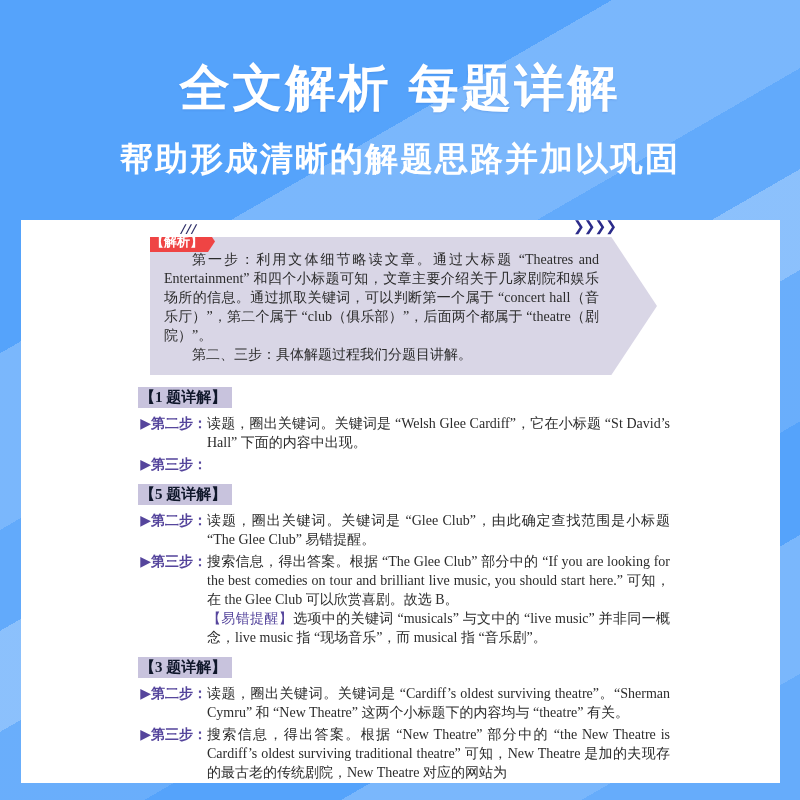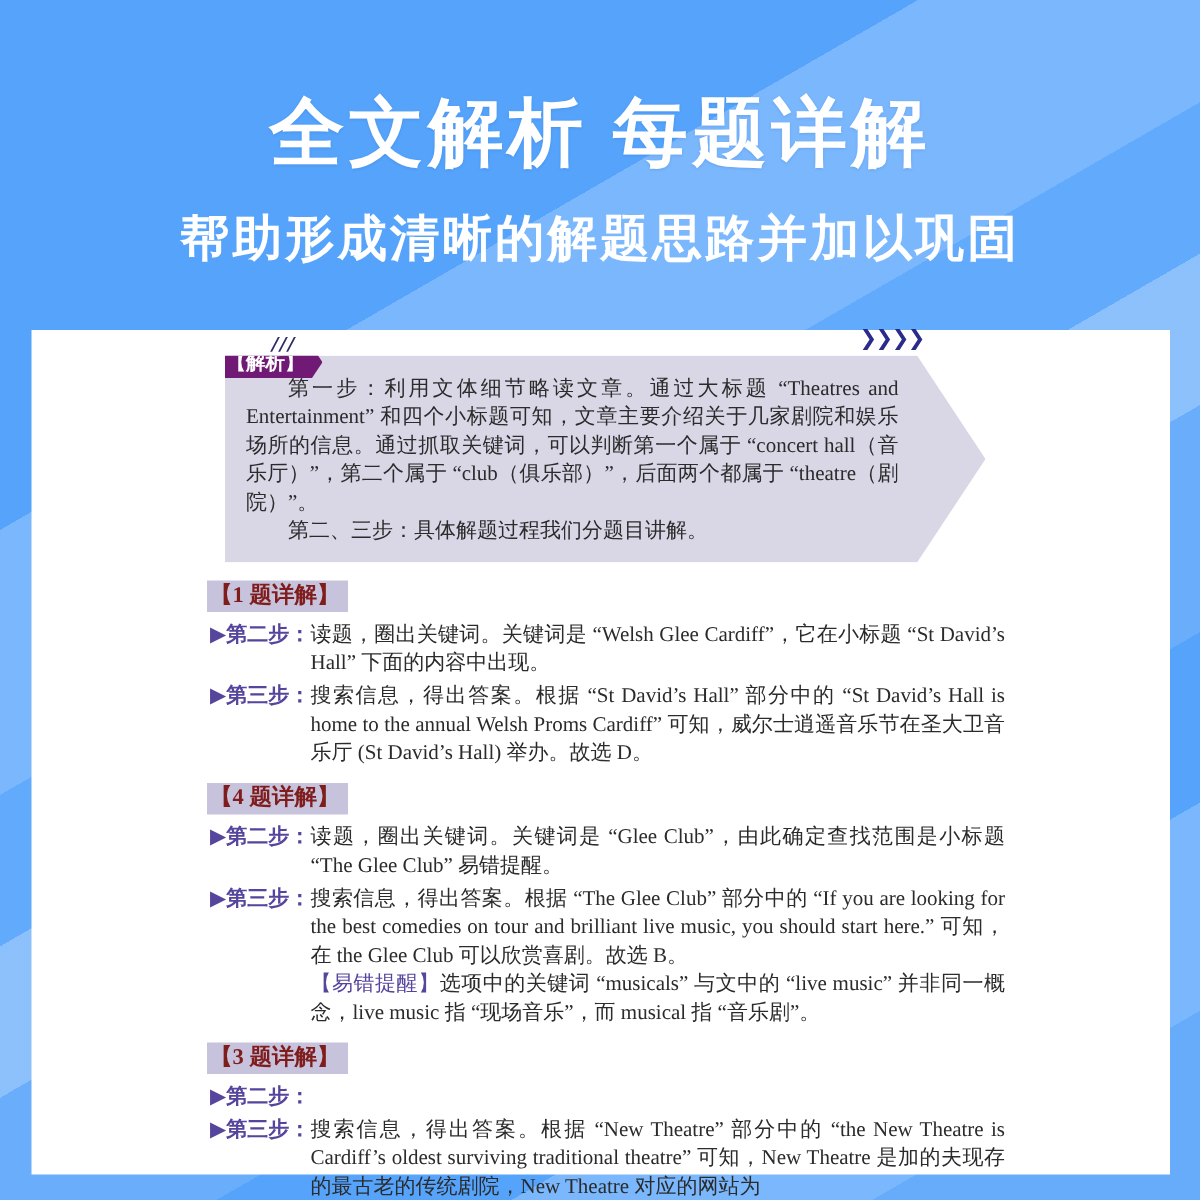--- a/index.html
+++ b/index.html
@@ -45,40 +45,41 @@
   }
   .analysis{
     position:relative;margin:17px 0 0 129px;width:507px;
     background:#d9d6e6;
     clip-path:polygon(0 0,91% 0,100% 50%,91% 100%,0 100%);
     padding:13px 58px 11px 14px;box-sizing:border-box;
     text-align:justify;
   }
   .analysis-tag{
     position:absolute;left:-5px;top:-6px;z-index:2;
-    background:#701a75;color:#ffffff;
+    background:#ef4444;color:#ffffff;
     font-family:"Liberation Sans","DejaVu Sans",sans-serif;
     font-weight:bold;font-size:13px;line-height:21px;
     padding:0 12px 0 6px;
     clip-path:polygon(0 0,calc(100% - 7px) 0,100% 50%,calc(100% - 7px) 100%,0 100%);
   }
   .para{margin:0;}
   .para.indent{text-indent:2em;}
   .content{margin:12px 110px 0 119px;}
   .sec-heading{
-    display:inline-block;background:#c8c3dd;color:#7f1d1d;
+    display:inline-block;background:#c8c3dd;color:#0f172a;
     font-weight:bold;font-size:15px;line-height:19px;
     padding:1px 6px 1px 2px;margin:10px 0 6px -2px;
   }
   .sec-heading:first-child{margin-top:0;}
   .step{display:flex;align-items:flex-start;}
   .step + .step{margin-top:3px;}
   .step-label{
     flex:0 0 67px;color:#55459c;font-weight:bold;white-space:nowrap;
     font-size:14px;
+    text-align:right;
   }
   .step-body{flex:1;text-align:justify;}
   .b{font-weight:normal;}
   .pu{color:#55459c;}
 </style>
 </head>
 <body>
 
 <div class="banner">
   <div class="banner-title">全文解析 每题详解</div>
@@ -97,35 +98,35 @@
       </div>
   </div>
 
   <div class="content"><div class="sec-heading">【1 题详解】</div><div class="step">
         <div class="step-label">▶第二步：</div>
         <div class="step-body">
           <div class="para"><span>读题，圈出关键词。关键词是 “Welsh Glee Cardiff”，它在小标题 “</span><span class="b">St David’s Hall</span><span>” 下面的内容中出现。</span></div>
         </div>
       </div><div class="step">
         <div class="step-label">▶第三步：</div>
-        <div class="step-body">
-          <div class="para"><span>搜索信息，得出答案。根据 “</span><span class="b">St David’s Hall</span><span>” 部分中的 “St David’s Hall is home to the annual Welsh Proms Cardiff” 可知，威尔士逍遥音乐节在圣大卫音乐厅 (St David’s Hall) 举办。故选 D。</span></div>
-        </div>
-      </div><div class="sec-heading">【4 题详解】</div><div class="step">
+      </div><div class="sec-heading">【5 题详解】</div><div class="step">
         <div class="step-label">▶第二步：</div>
         <div class="step-body">
           <div class="para"><span>读题，圈出关键词。关键词是 “Glee Club”，由此确定查找范围是小标题 “</span><span class="b">The Glee Club</span><span>” 易错提醒。</span></div>
         </div>
       </div><div class="step">
         <div class="step-label">▶第三步：</div>
         <div class="step-body">
           <div class="para"><span>搜索信息，得出答案。根据 “</span><span class="b">The Glee Club</span><span>” 部分中的 “If you are looking for the best comedies on tour and brilliant live music, you should start here.” 可知，在 the Glee Club 可以欣赏喜剧。故选 B。</span></div>
           <div class="para"><span class="b pu">【易错提醒】</span><span>选项中的关键词 “musicals” 与文中的 “live music” 并非同一概念，live music 指 “现场音乐”，而 musical 指 “音乐剧”。</span></div>
         </div>
       </div><div class="sec-heading">【3 题详解】</div><div class="step">
         <div class="step-label">▶第二步：</div>
+        <div class="step-body">
+          <div class="para"><span>读题，圈出关键词。关键词是 “Cardiff’s oldest surviving theatre”。“</span><span class="b">Sherman Cymru</span><span>” 和 “</span><span class="b">New Theatre</span><span>” 这两个小标题下的内容均与 “theatre” 有关。</span></div>
+        </div>
       </div><div class="step">
         <div class="step-label">▶第三步：</div>
         <div class="step-body">
           <div class="para"><span>搜索信息，得出答案。根据 “</span><span class="b">New Theatre</span><span>” 部分中的 “the New Theatre is Cardiff’s oldest surviving traditional theatre” 可知，New Theatre 是加的夫现存的最古老的传统剧院，New Theatre 对应的网站为 </span></div>
         </div>
       </div></div>
 </div>
 
 </body></html>

